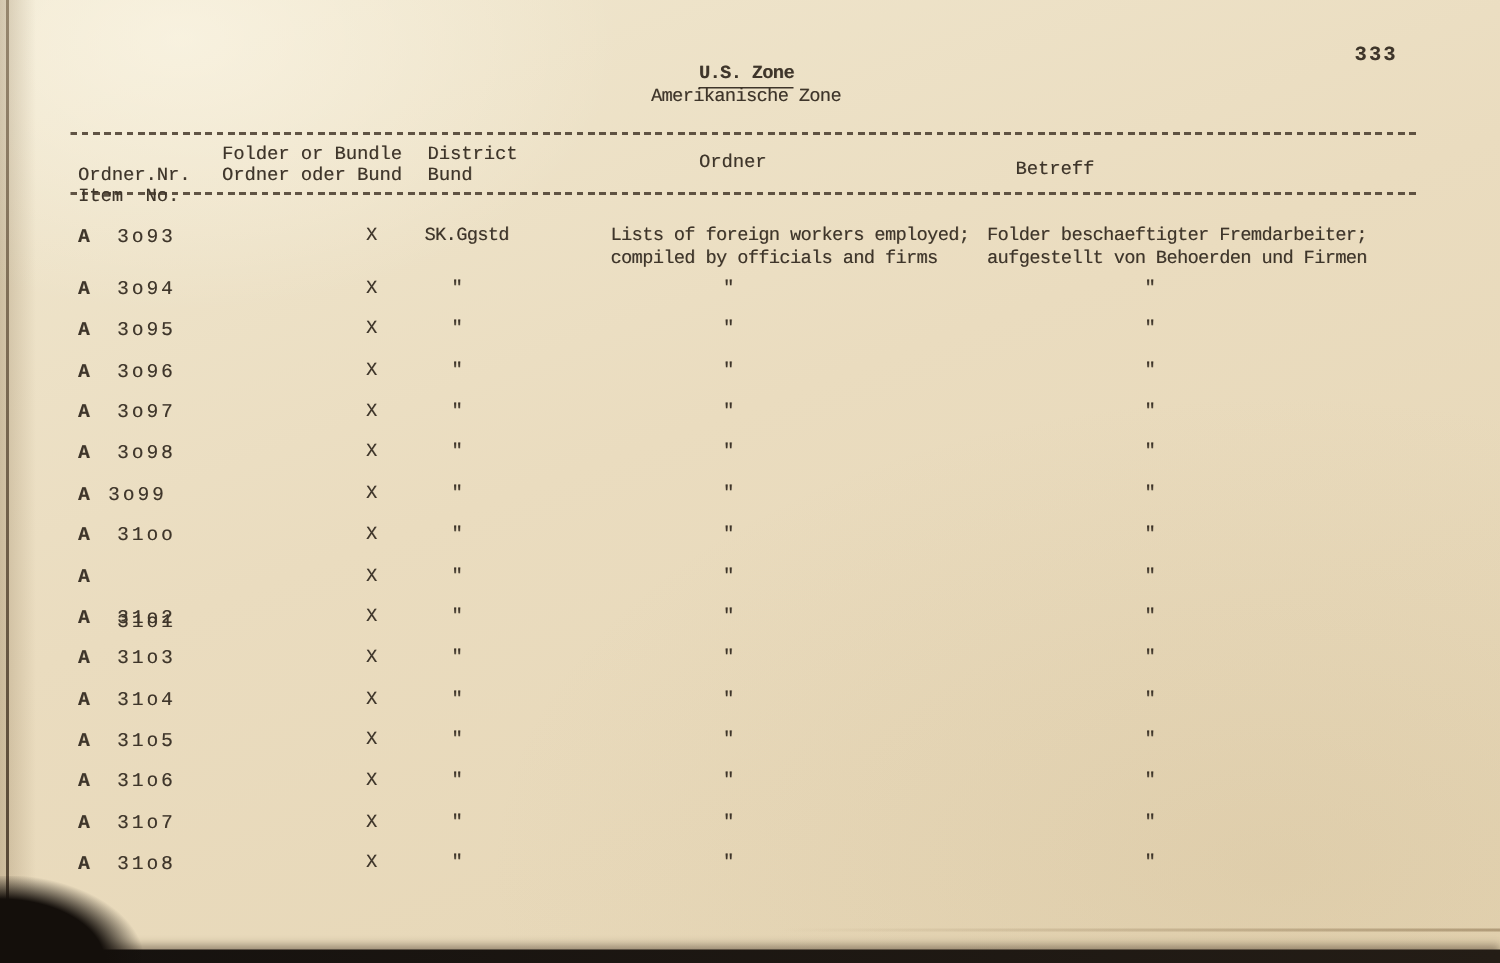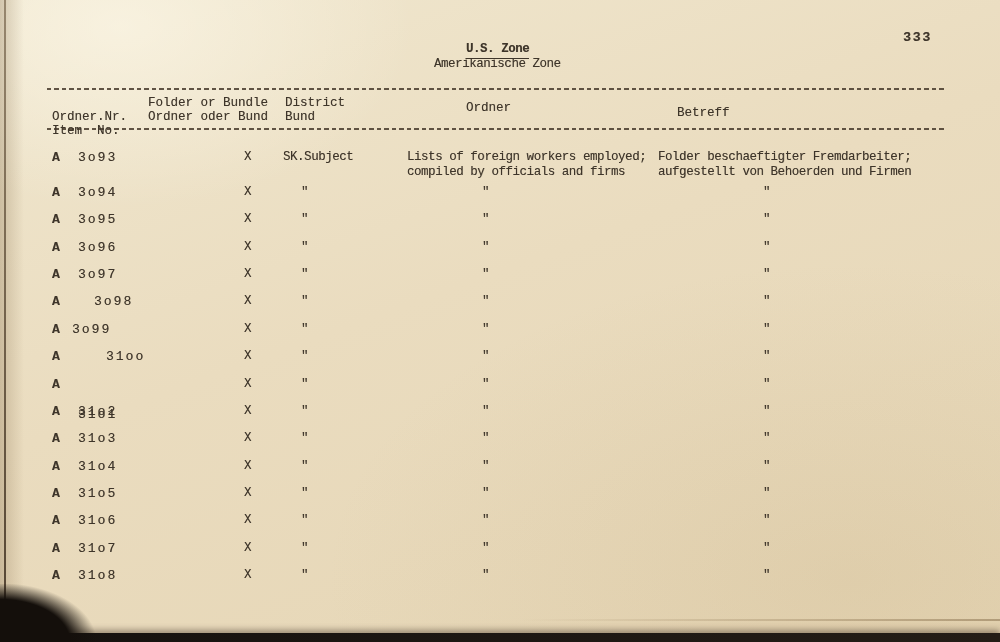--- a/index.html
+++ b/index.html
@@ -66,21 +66,21 @@
   <div class="txt hdr" style="left:148px;top:110px;">Ordner oder Bund</div>
   <div class="txt hdr" style="left:285px;top:96px;">District</div>
   <div class="txt hdr" style="left:285px;top:110px;">Bund</div>
   <div class="txt hdr" style="left:466px;top:101px;">Ordner</div>
   <div class="txt hdr" style="left:677px;top:106px;">Betreff</div>
 
   <div>
       <div class="txt series" style="left: 52px; top: 150px;">A</div>
       <div class="txt itemno" style="left: 78px; top: 150px;">3o93</div>
       <div class="txt" style="left: 244px; top: 150px;">X</div>
-      <div class="txt" style="left: 283px; top: 150px;">SK.Subject</div>
+      <div class="txt" style="left: 283px; top: 150px;">SK.Ggstd</div>
       <div class="txt" style="left: 407px; top: 150px;">Lists of foreign workers employed;
 compiled by officials and firms</div>
       <div class="txt" style="left: 658px; top: 150px;">Folder beschaeftigter Fremdarbeiter;
 aufgestellt von Behoerden und Firmen</div>
       <div class="txt series" style="left: 52px; top: 185px;">A</div>
       <div class="txt itemno" style="left: 78px; top: 185px;">3o94</div>
       <div class="txt" style="left: 244px; top: 185px;">X</div>
       <div class="txt" style="left: 301px; top: 185px;">"</div>
       <div class="txt" style="left: 482px; top: 185px;">"</div>
       <div class="txt" style="left: 763px; top: 185px;">"</div>
@@ -96,33 +96,33 @@
       <div class="txt" style="left: 301px; top: 240px;">"</div>
       <div class="txt" style="left: 482px; top: 240px;">"</div>
       <div class="txt" style="left: 763px; top: 240px;">"</div>
       <div class="txt series" style="left: 52px; top: 267px;">A</div>
       <div class="txt itemno" style="left: 78px; top: 267px;">3o97</div>
       <div class="txt" style="left: 244px; top: 267px;">X</div>
       <div class="txt" style="left: 301px; top: 267px;">"</div>
       <div class="txt" style="left: 482px; top: 267px;">"</div>
       <div class="txt" style="left: 763px; top: 267px;">"</div>
       <div class="txt series" style="left: 52px; top: 294px;">A</div>
-      <div class="txt itemno" style="left: 78px; top: 294px; margin-left: 16px;">3o98</div>
+      <div class="txt itemno" style="left: 78px; top: 294px;">3o98</div>
       <div class="txt" style="left: 244px; top: 294px;">X</div>
       <div class="txt" style="left: 301px; top: 294px;">"</div>
       <div class="txt" style="left: 482px; top: 294px;">"</div>
       <div class="txt" style="left: 763px; top: 294px;">"</div>
       <div class="txt series" style="left: 52px; top: 322px;">A</div>
       <div class="txt itemno" style="left: 72px; top: 322px;">3o99</div>
       <div class="txt" style="left: 244px; top: 322px;">X</div>
       <div class="txt" style="left: 301px; top: 322px;">"</div>
       <div class="txt" style="left: 482px; top: 322px;">"</div>
       <div class="txt" style="left: 763px; top: 322px;">"</div>
       <div class="txt series" style="left: 52px; top: 349px;">A</div>
-      <div class="txt itemno" style="left: 78px; top: 349px; margin-left: 28px;">31oo</div>
+      <div class="txt itemno" style="left: 78px; top: 349px;">31oo</div>
       <div class="txt" style="left: 244px; top: 349px;">X</div>
       <div class="txt" style="left: 301px; top: 349px;">"</div>
       <div class="txt" style="left: 482px; top: 349px;">"</div>
       <div class="txt" style="left: 763px; top: 349px;">"</div>
       <div class="txt series" style="left: 52px; top: 377px;">A</div>
       <div class="txt itemno" style="left: 78px; top: 377px; margin-top: 30px;">31o1</div>
       <div class="txt" style="left: 244px; top: 377px;">X</div>
       <div class="txt" style="left: 301px; top: 377px;">"</div>
       <div class="txt" style="left: 482px; top: 377px;">"</div>
       <div class="txt" style="left: 763px; top: 377px;">"</div>

